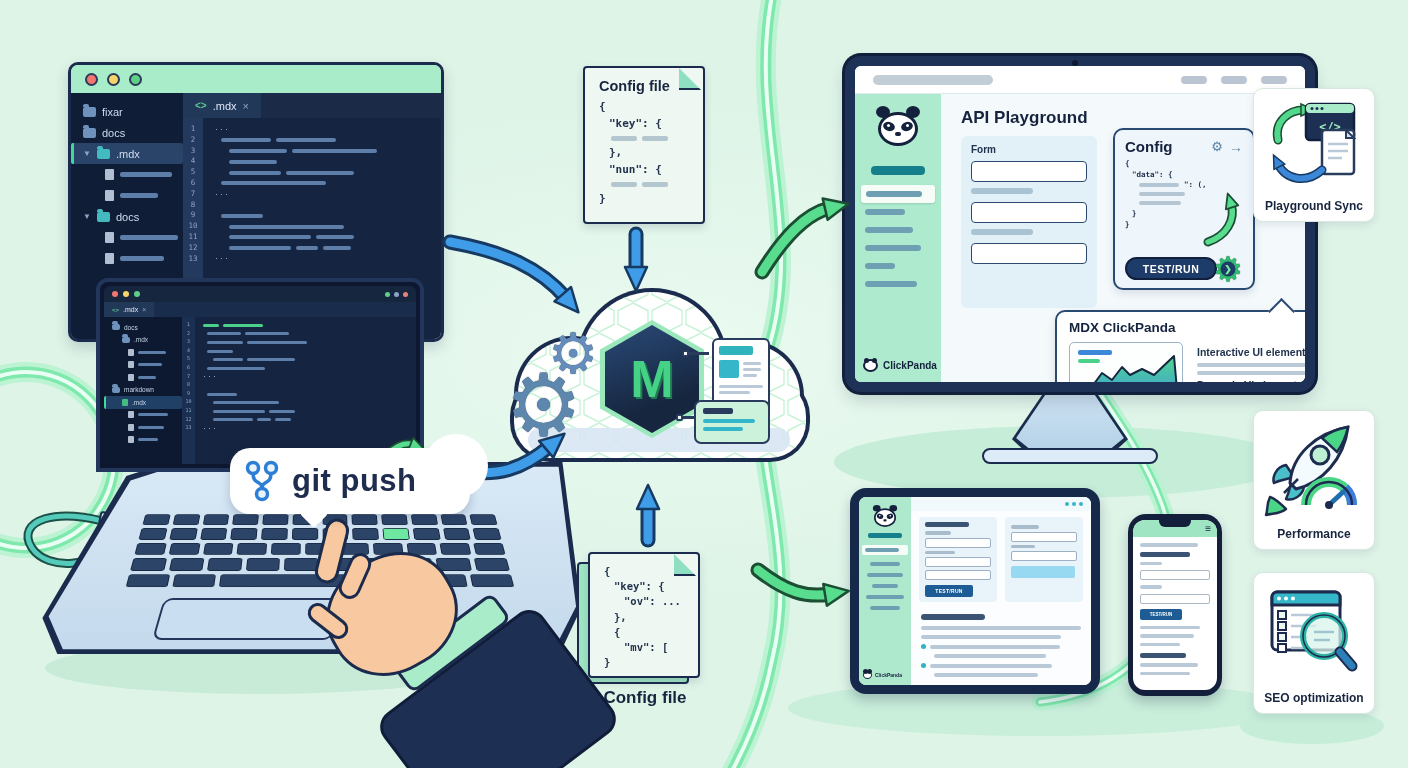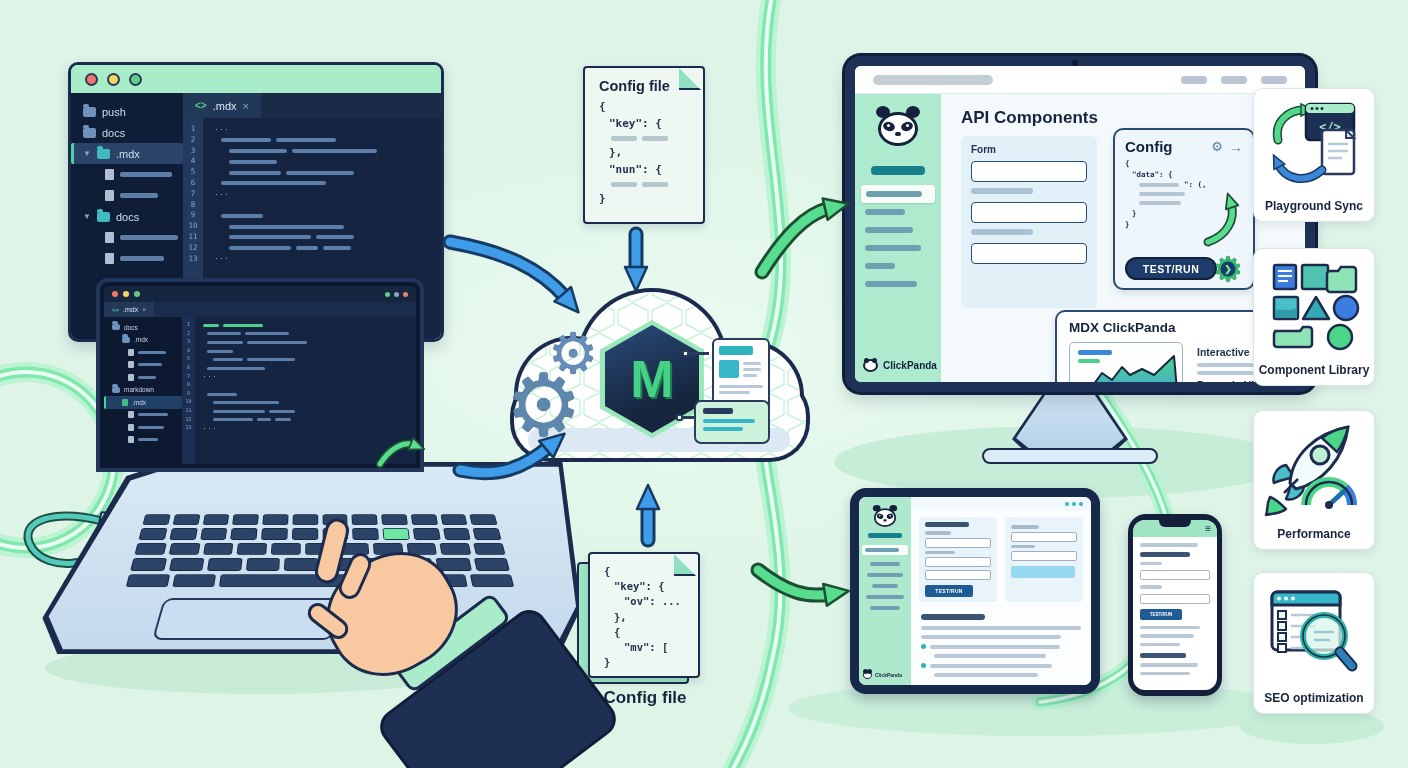--- a/index.html
+++ b/index.html
@@ -246,21 +246,21 @@
   <div class="abs win" style="left:68px;top:62px;width:376px;height:280px;z-index:2">
     <div class="win-head">
       <span class="tl r"></span>
       <span class="tl y"></span>
       <span class="tl g"></span>
     </div>
     <div class="ed-body">
       <div class="ed-side">
         <div class="trow">
             <span class="fold"></span>
-            <span>push</span>
+            <span>fixar</span>
           </div>
         <div class="trow">
             <span class="fold"></span>
             <span>docs</span>
           </div>
         <div class="trow active">
             <span class="chev">▼</span>
             <span class="fold open"></span>
             <span>.mdx</span>
           </div>
@@ -588,20 +588,29 @@
     </div>
   <div class="abs trackpad"></div>
 
   <div class="abs sleeve"></div>
   <div class="abs cuff"></div>
   <div class="abs handback"></div>
   <div class="abs finger" style="left:320px;top:518px;width:24px;height:66px;transform:rotate(14deg)"></div>
   <div class="abs finger" style="left:344px;top:552px;width:22px;height:48px;transform:rotate(24deg)"></div>
   <div class="abs finger" style="left:318px;top:598px;width:20px;height:46px;transform:rotate(-52deg)"></div>
 
+  <div class="abs bubble">
+    <svg width="36" height="42" viewBox="0 0 36 42">
+      <path d="M9 13 C9 26 18 19 18 29 M27 13 C27 26 18 19 18 29" fill="none" stroke="#2d7fd6" stroke-width="3.5"></path>
+      <circle cx="9" cy="8" r="5.5" fill="#e8f3fb" stroke="#2d7fd6" stroke-width="3.5"></circle>
+      <circle cx="27" cy="8" r="5.5" fill="#e8f3fb" stroke="#2d7fd6" stroke-width="3.5"></circle>
+      <circle cx="18" cy="34" r="5.5" fill="#e8f3fb" stroke="#2d7fd6" stroke-width="3.5"></circle>
+    </svg>
+    <span class="gitpush">git push</span>
+  </div>
 
   <div class="abs cfg" style="left:583px;top:66px;width:122px;height:158px">
     <span class="foldt"></span>
     <div class="cfg-title">Config file</div>
     <div class="cfg-code">
       <div>{</div>
       <div class="ind1">"key": {</div>
       <div class="bar-row">
           <span class="cbar"></span>
           <span class="cbar"></span>
@@ -734,21 +743,21 @@
           <div class="row">
               <span class="b" style="width:52px"></span>
             </div>
         </div>
         <div class="brandrow">
           <span class="minipanda"></span>
           <span class="brand">ClickPanda</span>
         </div>
       </div>
       <div class="mmain">
-        <div class="pgtitle">API Components</div>
+        <div class="pgtitle">API Playground</div>
         <div class="formcard">
           <div class="lbl">Form</div>
           <div class="inp"></div>
           <div class="gb"></div>
           <div class="inp"></div>
           <div class="gb"></div>
           <div class="inp"></div>
         </div>
         <div class="outcard">
           <div class="outhead">
@@ -931,39 +940,20 @@
         <line x1="64" y1="46" x2="84" y2="46" stroke="#b9c9d8" stroke-width="2.5"></line>
         <line x1="64" y1="53" x2="84" y2="53" stroke="#b9c9d8" stroke-width="2.5"></line>
         <line x1="64" y1="60" x2="78" y2="60" stroke="#b9c9d8" stroke-width="2.5"></line>
         <path d="M58 72 C42 86 22 82 14 66" fill="none" stroke="#173a62" stroke-width="9" stroke-linecap="round"></path>
         <path d="M58 72 C42 86 22 82 14 66" fill="none" stroke="#3d87d8" stroke-width="6" stroke-linecap="round" marker-end="url(#mbs2)"></path>
       </svg>
     </div>
     <div class="flabel">Playground Sync</div>
   </div>
 
-  <div class="abs fcard" style="top:248px;height:138px">
-    <div class="icon">
-      <svg width="96" height="94" viewBox="0 0 96 94">
-        <rect x="8" y="6" width="22" height="24" rx="2" fill="#3d7de0" stroke="#1d2c4e" stroke-width="2.5"></rect>
-        <line x1="12" y1="12" x2="26" y2="12" stroke="#fff" stroke-width="2"></line>
-          <line x1="12" y1="17" x2="26" y2="17" stroke="#fff" stroke-width="2"></line>
-          <line x1="12" y1="22" x2="22" y2="22" stroke="#fff" stroke-width="2"></line>
-        <rect x="36" y="6" width="26" height="24" rx="2" fill="#4fc3b0" stroke="#1d2c4e" stroke-width="2.5"></rect>
-        <path d="M68 10 h8 l3 -4 h12 a3 3 0 0 1 3 3 v19 a3 3 0 0 1 -3 3 h-23 a3 3 0 0 1 -3 -3 v-15 a3 3 0 0 1 3 -3 Z" fill="#8ee4b5" stroke="#1d2c4e" stroke-width="2.5" transform="translate(-4 2)"></path>
-        <rect x="8" y="38" width="24" height="22" rx="2" fill="#49c0c9" stroke="#1d2c4e" stroke-width="2.5"></rect>
-        <path d="M9 52 C14 48 20 54 31 49 L31 59 L9 59 Z" fill="#2f9aa8"></path>
-        <path d="M50 38 L63 60 L37 60 Z" fill="#35a8b8" stroke="#1d2c4e" stroke-width="2.5" stroke-linejoin="round"></path>
-        <circle cx="80" cy="49" r="12" fill="#3d7de0" stroke="#1d2c4e" stroke-width="2.5"></circle>
-        <path d="M10 72 h26 l3 -4 h6 a3 3 0 0 1 3 3 v14 a3 3 0 0 1 -3 3 h-32 a3 3 0 0 1 -3 -3 v-10 a3 3 0 0 1 3 -3 Z" fill="#8ee4b5" stroke="#1d2c4e" stroke-width="2.5" transform="translate(-2 0)"></path>
-        <circle cx="74" cy="78" r="12" fill="#4bd687" stroke="#1d2c4e" stroke-width="2.5"></circle>
-      </svg>
-    </div>
-    <div class="flabel">Component Library</div>
-  </div>
 
   <div class="abs fcard" style="top:572px;height:142px">
     <div class="icon">
       <svg width="100" height="96" viewBox="0 0 100 96">
         <rect x="8" y="8" width="68" height="58" rx="5" fill="#ffffff" stroke="#1d2c4e" stroke-width="3"></rect>
         <path d="M8 13 a5 5 0 0 1 5 -5 h58 a5 5 0 0 1 5 5 v8 h-68 Z" fill="#35b6c9" stroke="#1d2c4e" stroke-width="3"></path>
         <circle cx="15" cy="14.5" r="2" fill="#fff"></circle>
           <circle cx="22" cy="14.5" r="2" fill="#fff"></circle>
           <circle cx="29" cy="14.5" r="2" fill="#fff"></circle>
         <g stroke="#1d2c4e" stroke-width="2" fill="#eafaf1">

